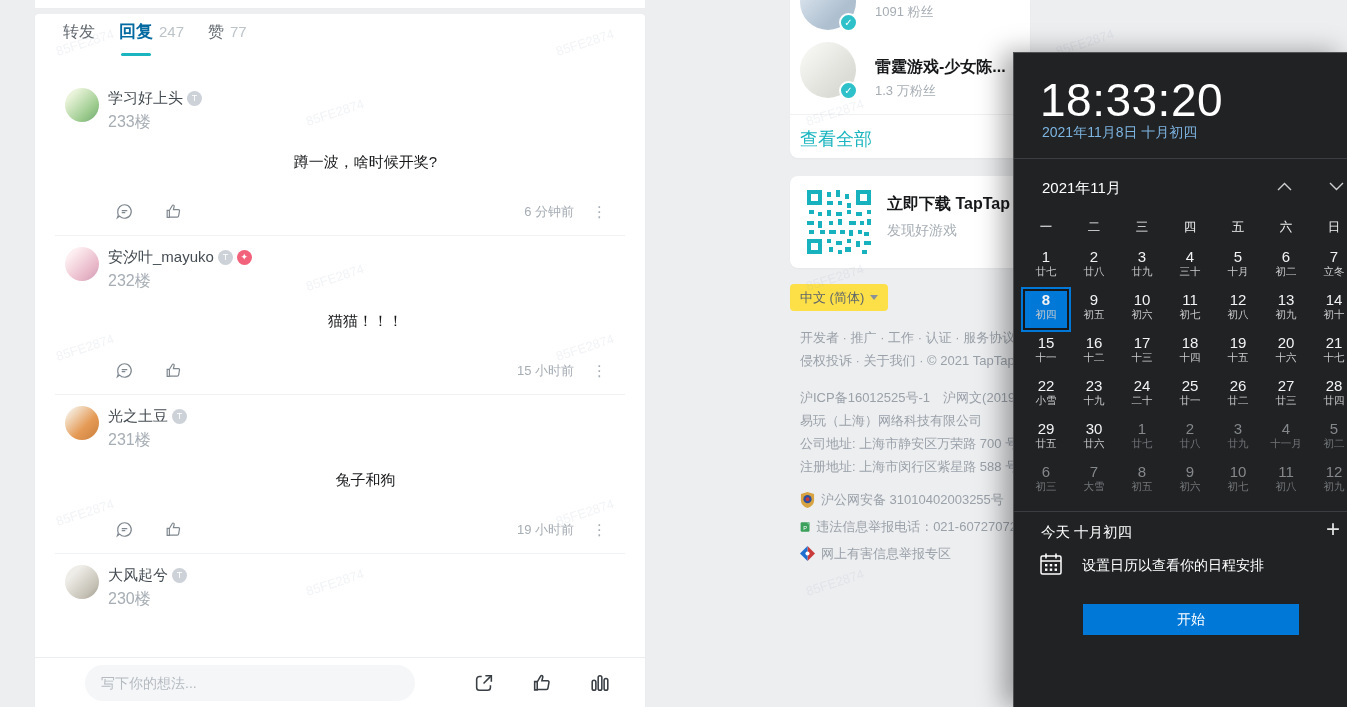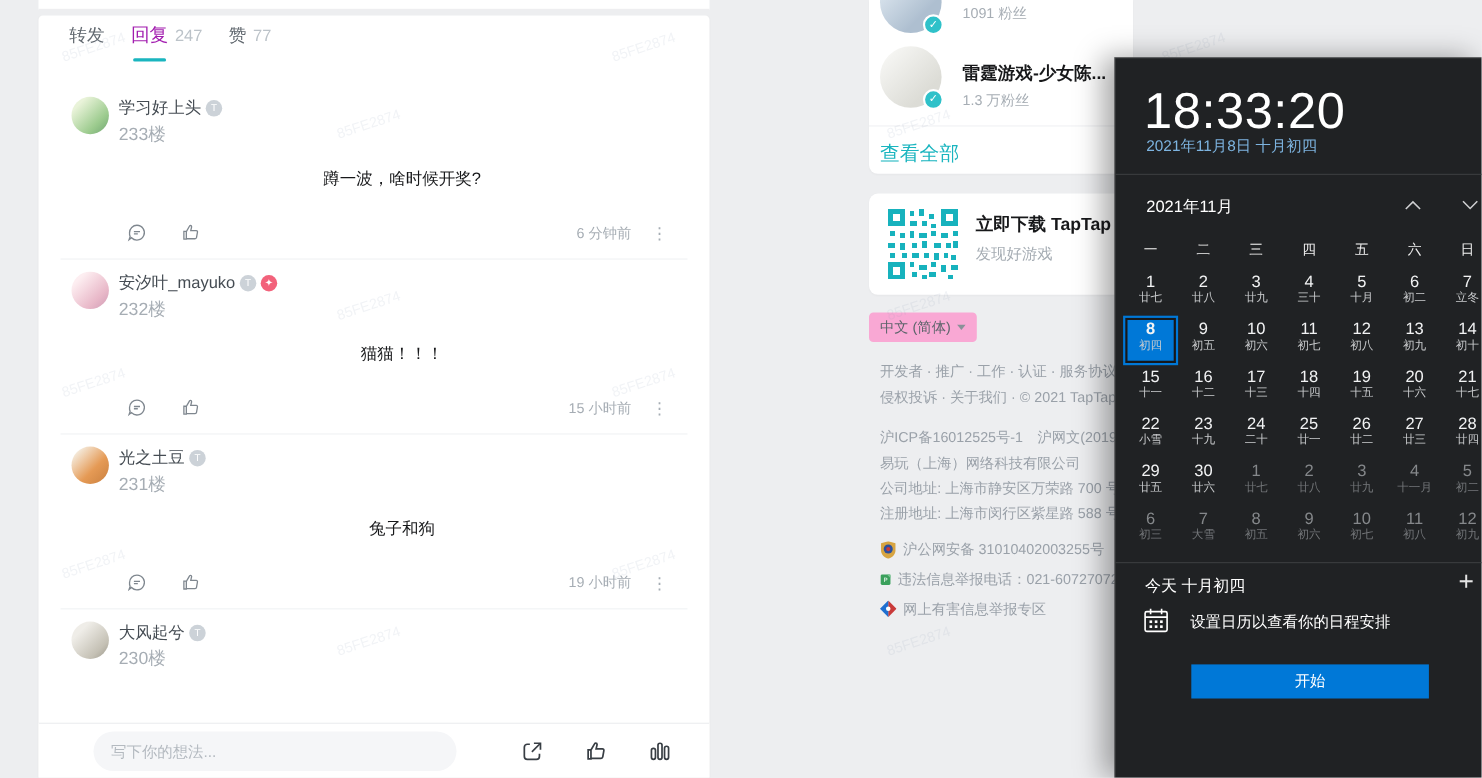--- a/index.html
+++ b/index.html
@@ -6,21 +6,21 @@
   html,body { width:1347px; height:707px; overflow:hidden; }
   body { position:relative; background:#edeef0; font-family:"Liberation Sans","DejaVu Sans",sans-serif; color:#17181a; }
 
   
   .top-sliver { position:absolute; left:35px; top:0; width:610px; height:9px; background:#fff; border-bottom:1px solid #ededef; }
   .left-card { position:absolute; left:35px; top:14px; width:610px; height:693px; background:#fff; border-radius:4px 4px 0 0; box-shadow:0 1px 2px rgba(0,0,0,.03); overflow:hidden; }
 
   .tabs { display:flex; align-items:baseline; gap:24px; padding:6px 0 0 28px; height:46px; }
   .tab { display:flex; align-items:baseline; gap:6px; font-size:16px; color:#61686f; cursor:pointer; position:relative; }
   .tab .cnt { font-size:15px; color:#bcc3c9; }
-  .tab.active .lbl { font-size:17px; font-weight:normal; color:#a21caf; }
+  .tab.active .lbl { font-size:17px; font-weight:bold; color:#0369a1; }
   .tab.active::after { content:""; position:absolute; left:2px; bottom:-13px; width:30px; height:3px; border-radius:2px; background:var(--teal); }
 
   .filter-row { margin:26px 28px 0; display:flex; justify-content:space-between; align-items:center; }
   .pill { display:inline-flex; align-items:center; background:#f4f5f7; border-radius:16px; height:30px; padding:0 14px; font-size:13px; color:#4a5157; }
   .toggle-circle { width:18px; height:18px; border-radius:50%; background:#fff; border:1px solid #e2e6ea; margin:0 8px 0 -7px; }
   .sort-pill .chev { margin-left:6px; display:inline-flex; }
 
   .comments { margin-top:16px; }
   .comment { position:relative; padding:12px 22px 14px 30px; }
   .comment.sep::before { content:""; position:absolute; top:0; left:20px; right:20px; border-top:1px solid #f0f2f4; }
@@ -60,21 +60,21 @@
   .dev-name { position:absolute; left:85px; top:57px; font-size:16px; font-weight:bold; color:#17181a; white-space:nowrap; }
   .dev-fans { position:absolute; left:85px; top:82px; font-size:13px; color:#a6adb4; }
   .follow-div { position:absolute; left:0; right:0; top:114px; border-top:1px solid #f0f1f3; }
   .view-all { position:absolute; left:10px; top:127px; font-size:18px; color:var(--teal); cursor:pointer; }
 
   .card-qr { top:176px; height:92px; }
   .qr { position:absolute; left:17px; top:14px; width:64px; height:64px; }
   .dl-title { position:absolute; left:97px; top:18px; font-size:16px; font-weight:bold; white-space:nowrap; color:#17181a; }
   .dl-sub { position:absolute; left:97px; top:46px; font-size:14px; color:#a6adb4; white-space:nowrap; }
 
-  .lang-btn { position:absolute; left:0; top:284px; height:27px; display:inline-flex; align-items:center; gap:6px; background:#f9a8d4; border-radius:4px; padding:0 10px; font-size:13px; color:#5d646b; cursor:pointer; }
+  .lang-btn { position:absolute; left:0; top:284px; height:27px; display:inline-flex; align-items:center; gap:6px; background:#fde047; border-radius:4px; padding:0 10px; font-size:13px; color:#5d646b; cursor:pointer; }
 
   .s-footer { position:absolute; left:10px; top:326px; width:230px; font-size:13px; color:#9aa1a9; }
   .s-footer .fl { line-height:23px; white-space:nowrap; }
   .legal { margin-top:14px; }
   .legal p { line-height:23px; white-space:nowrap; }
   .reports { margin-top:8px; }
   .report-row { display:flex; align-items:center; gap:6px; height:27px; white-space:nowrap; cursor:pointer; }
 
   
   .flyout { position:absolute; left:1013px; top:52px; width:334px; height:655px; background:#202224; border-left:1px solid rgba(255,255,255,.22); border-top:1px solid rgba(255,255,255,.22); box-shadow:-10px 0 24px rgba(0,0,0,.35); z-index:10; }

